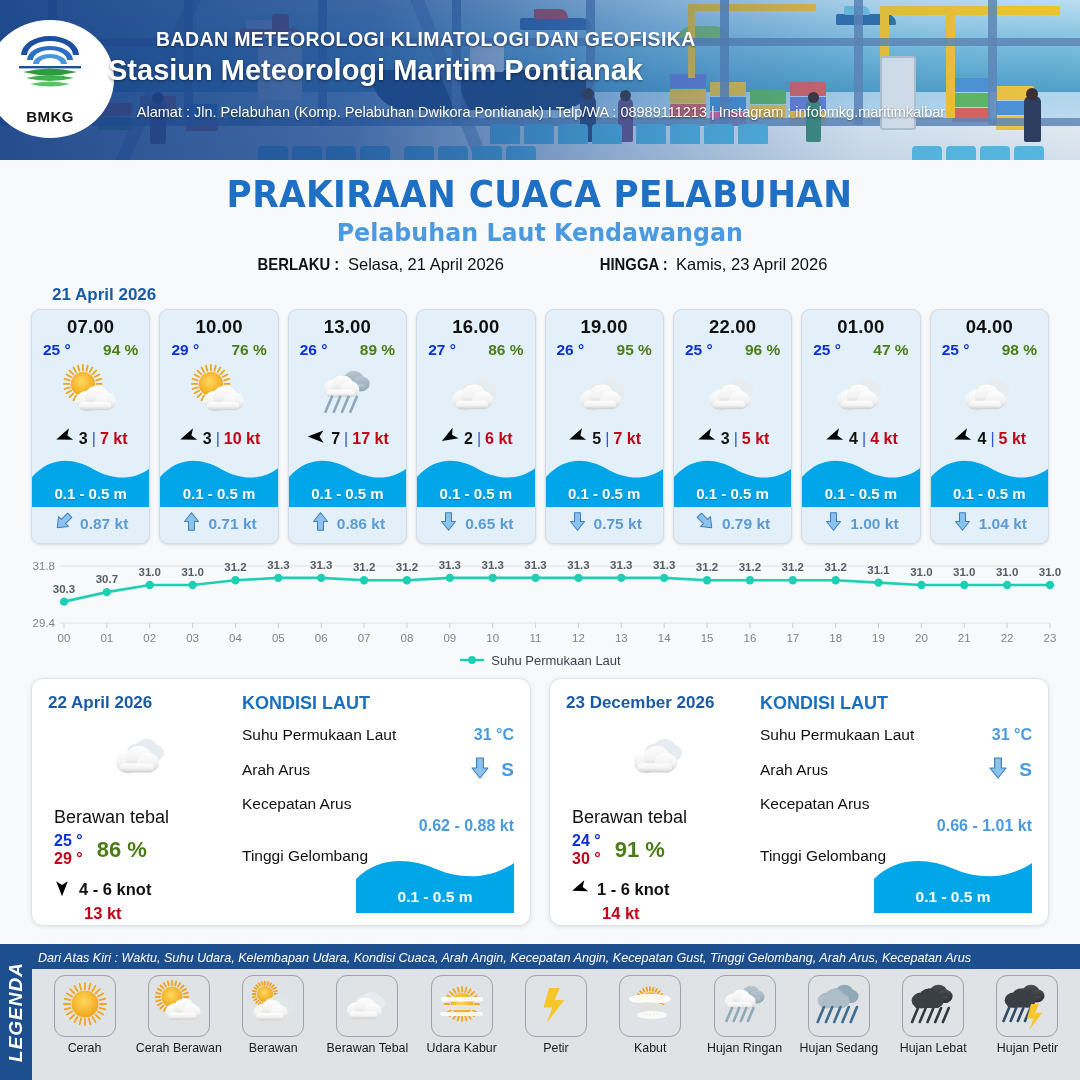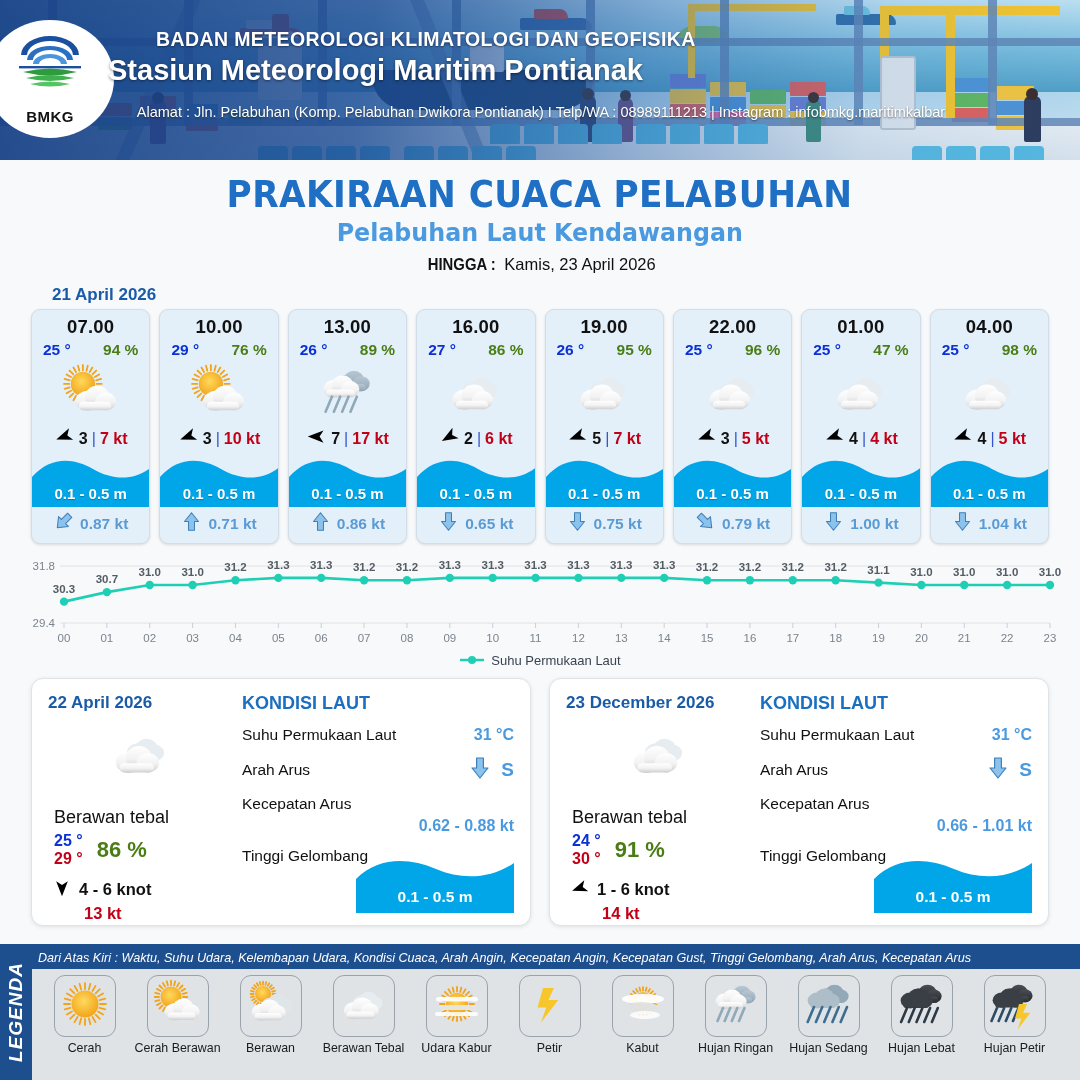--- a/index.html
+++ b/index.html
@@ -195,21 +195,21 @@
     transform: rotate(-90deg); white-space: nowrap; color: #fff;
     font-size: 19px; font-weight: bold; font-style: italic; letter-spacing: 1px;
   }
   .legend-body { flex: 1; display: flex; flex-direction: column; }
   .legend-caption {
     color: #fff; font-size: 12.6px; font-style: italic; padding: 7px 6px 4px 6px;
     white-space: nowrap;
   }
   .legend-strip {
     flex: 1; background: #dfe3e6; display: flex; align-items: flex-start;
-    padding: 6px 6px 8px 6px;
+    justify-content: space-between; padding: 6px 6px 8px 6px;
   }
   .leg-item { display: flex; flex-direction: column; align-items: center; width: 93px; }
   .leg-tile {
     width: 62px; height: 62px; border: 1px solid #9aa3ab; border-radius: 11px;
     display: flex; align-items: center; justify-content: center; background: transparent;
   }
   .leg-label { font-size: 12.4px; color: #1b1b1b; margin-top: 4px; text-align: center; }
 </style>
 </head>
 <body>
@@ -333,20 +333,24 @@
     <div class="hdr-line1">BADAN METEOROLOGI KLIMATOLOGI DAN GEOFISIKA</div>
     <div class="hdr-line2">Stasiun Meteorologi Maritim Pontianak</div>
   </div>
   <div class="hdr-line3">Alamat : Jln. Pelabuhan (Komp. Pelabuhan Dwikora Pontianak) I Telp/WA : 08989111213 | Instagram : infobmkg.maritimkalbar</div>
 </div>
 
 <div class="title-wrap">
   <div class="title-main">PRAKIRAAN CUACA PELABUHAN</div>
   <div class="title-sub">Pelabuhan Laut Kendawangan</div>
   <div class="valid-row">
+    <div>
+      <b>BERLAKU :</b>
+      <span>Selasa, 21 April 2026</span>
+    </div>
     <div>
       <b>HINGGA :</b>
       <span>Kamis, 23 April 2026</span>
     </div>
   </div>
 </div>
 
 <div class="date-label">21 April 2026</div>
 
 <div class="cards" id="cards-row">

